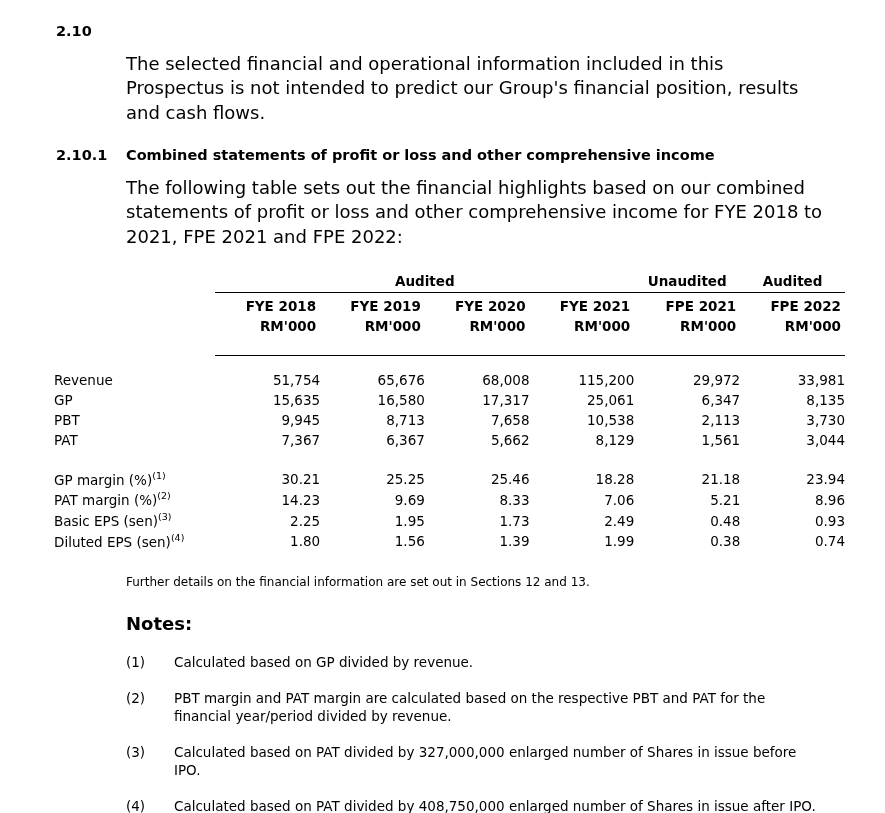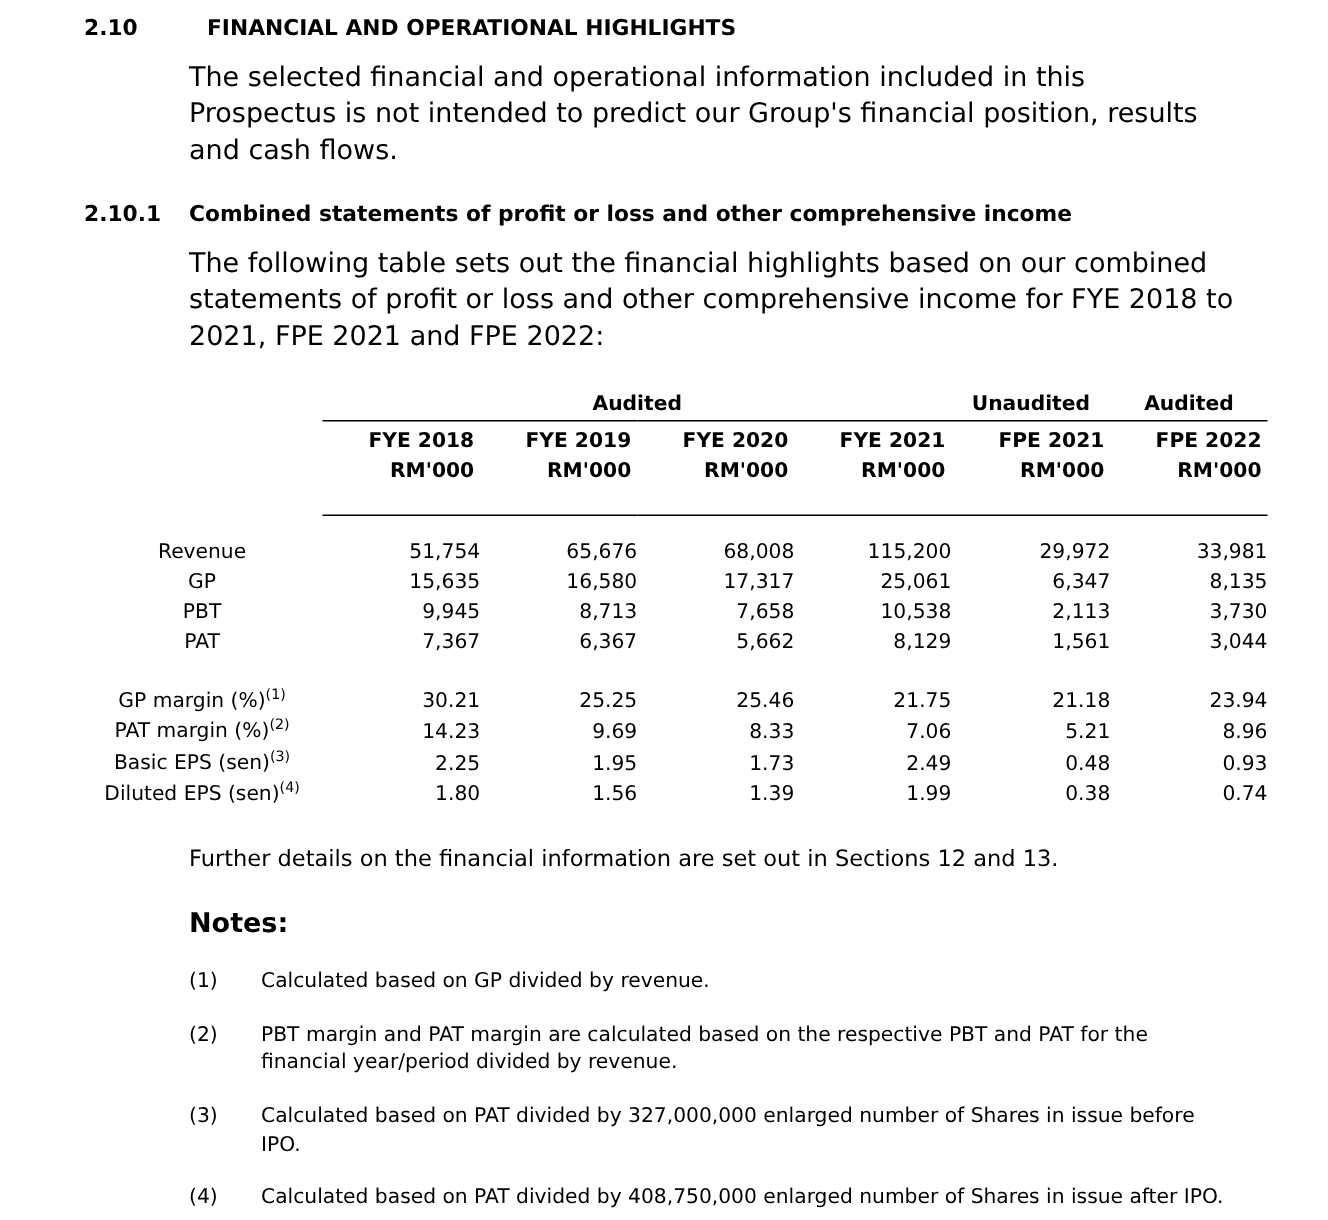--- a/index.html
+++ b/index.html
@@ -34,22 +34,21 @@
   .sec-head .num {
     width: 70px;
     flex: 0 0 70px;
     padding-left: 56px;
     box-sizing: border-box;
   }
   .sec-head .title {
     flex: 1;
   }
   #section-2-10 {
-    margin-top: 10px;
-    gap: 12px;
+    margin-top: 22px;
   }
   #section-2-10 .num { padding-left: 56px; width: 126px; flex: 0 0 126px; }
   #section-2-10-1 { margin-top: 20px; }
   #section-2-10-1 .num { padding-left: 56px; width: 126px; flex: 0 0 126px; }
 
   .body-par {
     margin-left: 126px;
     margin-right: 60px;
     margin-top: 10px;
     text-align: left;
@@ -63,21 +62,21 @@
     margin-left: 54px;
     margin-right: 38px;
     border-collapse: collapse;
     width: 791px;
     font-size: 13.5px;
   }
   .fin-table td, .fin-table th {
     padding: 0;
     vertical-align: bottom;
   }
-  .col-label { width: 165px; text-align: center; }
+  .col-label { width: 165px; text-align: left; }
   .col-num { width: 104px; text-align: right; padding-right: 4px; }
 
   .grp-row td {
     font-weight: bold;
     text-align: center;
     padding-bottom: 2px;
   }
   .hdr-row td {
     font-weight: bold;
     text-align: right;
@@ -95,21 +94,21 @@
   .spacer-row td { height: 14px; }
   .data-row td { padding-top: 1px; padding-bottom: 1px; }
   .gap-row td { height: 18px; }
 
   .sup { font-size: 9.5px; vertical-align: super; }
 
   .after-table {
     margin-left: 126px;
     margin-right: 60px;
     margin-top: 22px;
-    font-size: 15px;
+    font-size: 12px;
   }
   .notes-title {
     margin-left: 126px;
     margin-top: 22px;
     font-weight: bold;
     font-size: 18px;
   }
   .note {
     display: flex;
     margin-left: 126px;
@@ -124,21 +123,20 @@
   }
   .note .note-text { flex: 1; }
 </style>
 </head>
 <body>
 
 <div class="page">
 
   <div class="sec-head" id="section-2-10">
     <div class="num">2.10</div>
-    <div class="title">FINANCIAL AND OPERATIONAL HIGHLIGHTS</div>
   </div>
 
   <div class="body-par">The selected financial and operational information included in this Prospectus is not intended to predict our Group's financial position, results and cash flows.</div>
 
   <div class="sec-head" id="section-2-10-1">
     <div class="num">2.10.1</div>
     <div class="title">Combined statements of profit or loss and other comprehensive income</div>
   </div>
 
   <div class="body-par">The following table sets out the financial highlights based on our combined statements of profit or loss and other comprehensive income for FYE 2018 to 2021, FPE 2021 and FPE 2022:</div>
@@ -213,21 +211,21 @@
 
       <tr class="gap-row">
           <td colspan="7"></td>
         </tr>
 
       <tr class="data-row">
         <td class="col-label"><span>GP margin (%)</span><span class="sup">(1)</span></td>
         <td class="col-num">30.21</td>
         <td class="col-num">25.25</td>
         <td class="col-num">25.46</td>
-        <td class="col-num">21.75</td>
+        <td class="col-num">18.28</td>
         <td class="col-num">21.18</td>
         <td class="col-num">23.94</td>
       </tr>
       <tr class="data-row">
         <td class="col-label"><span>PAT margin (%)</span><span class="sup">(2)</span></td>
         <td class="col-num">14.23</td>
         <td class="col-num">9.69</td>
         <td class="col-num">8.33</td>
         <td class="col-num">7.06</td>
         <td class="col-num">5.21</td>

